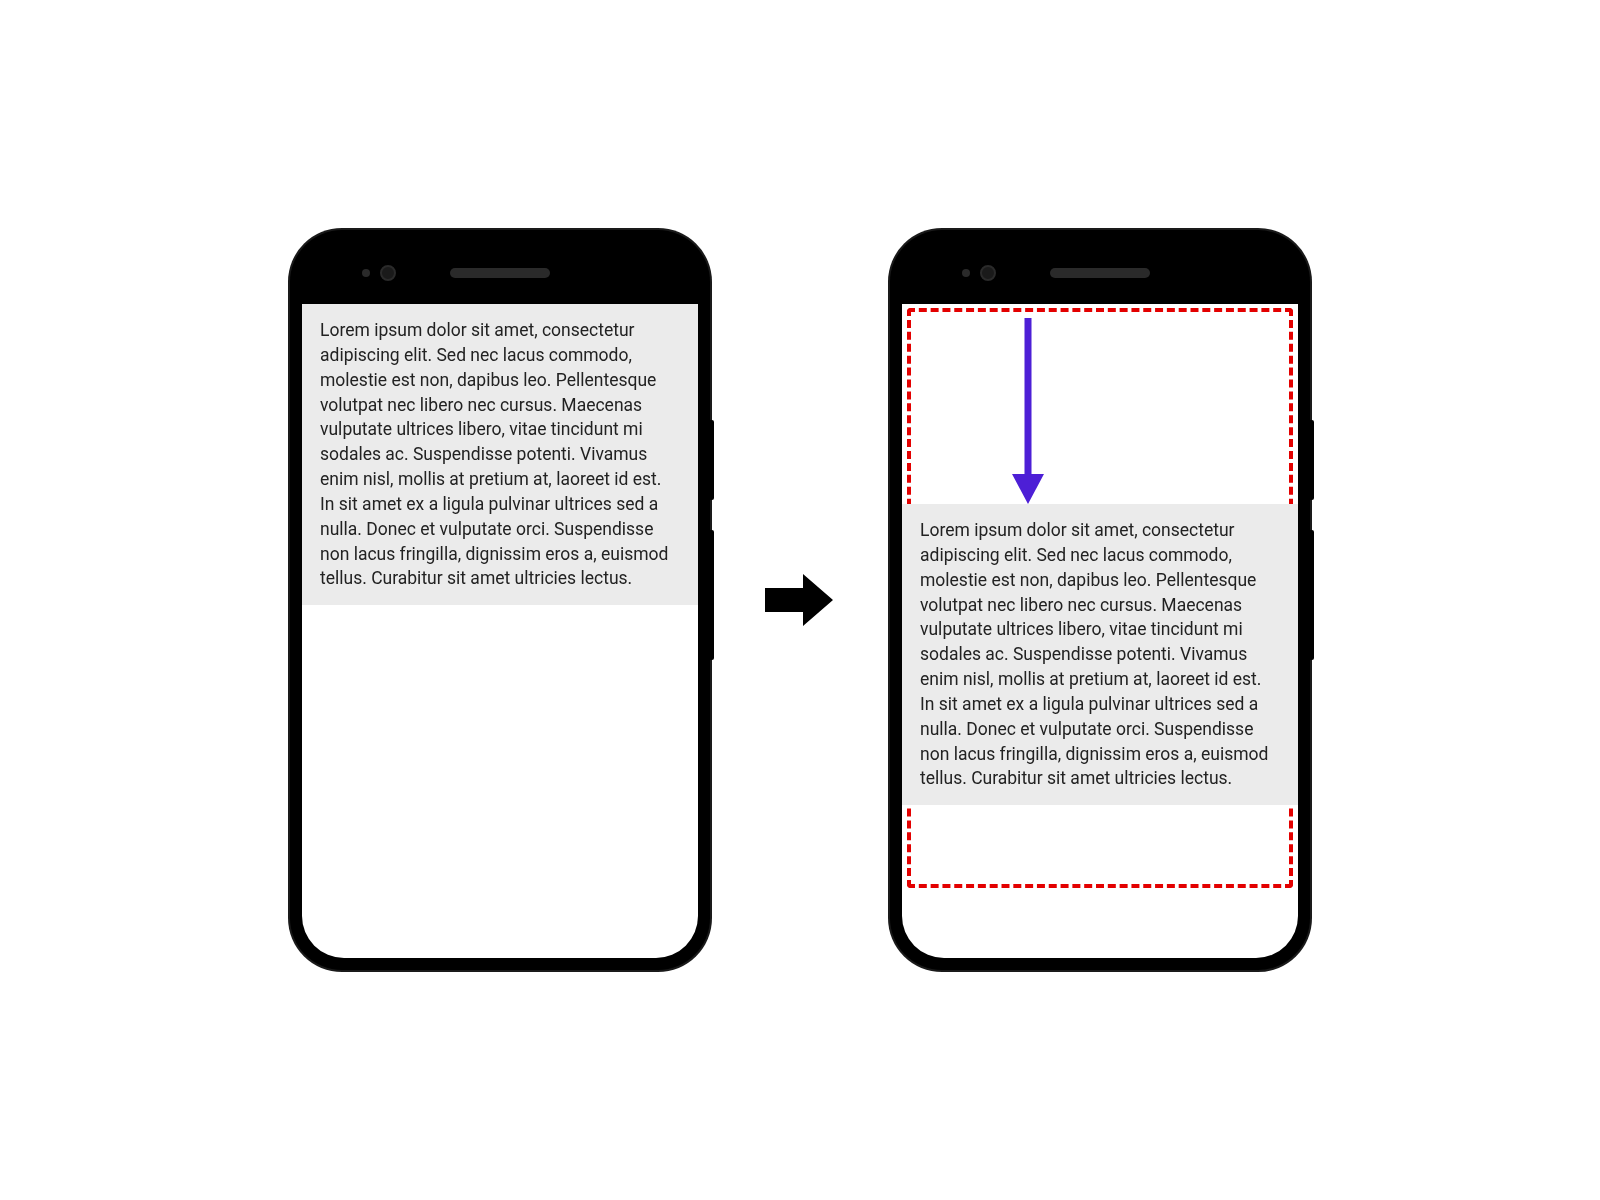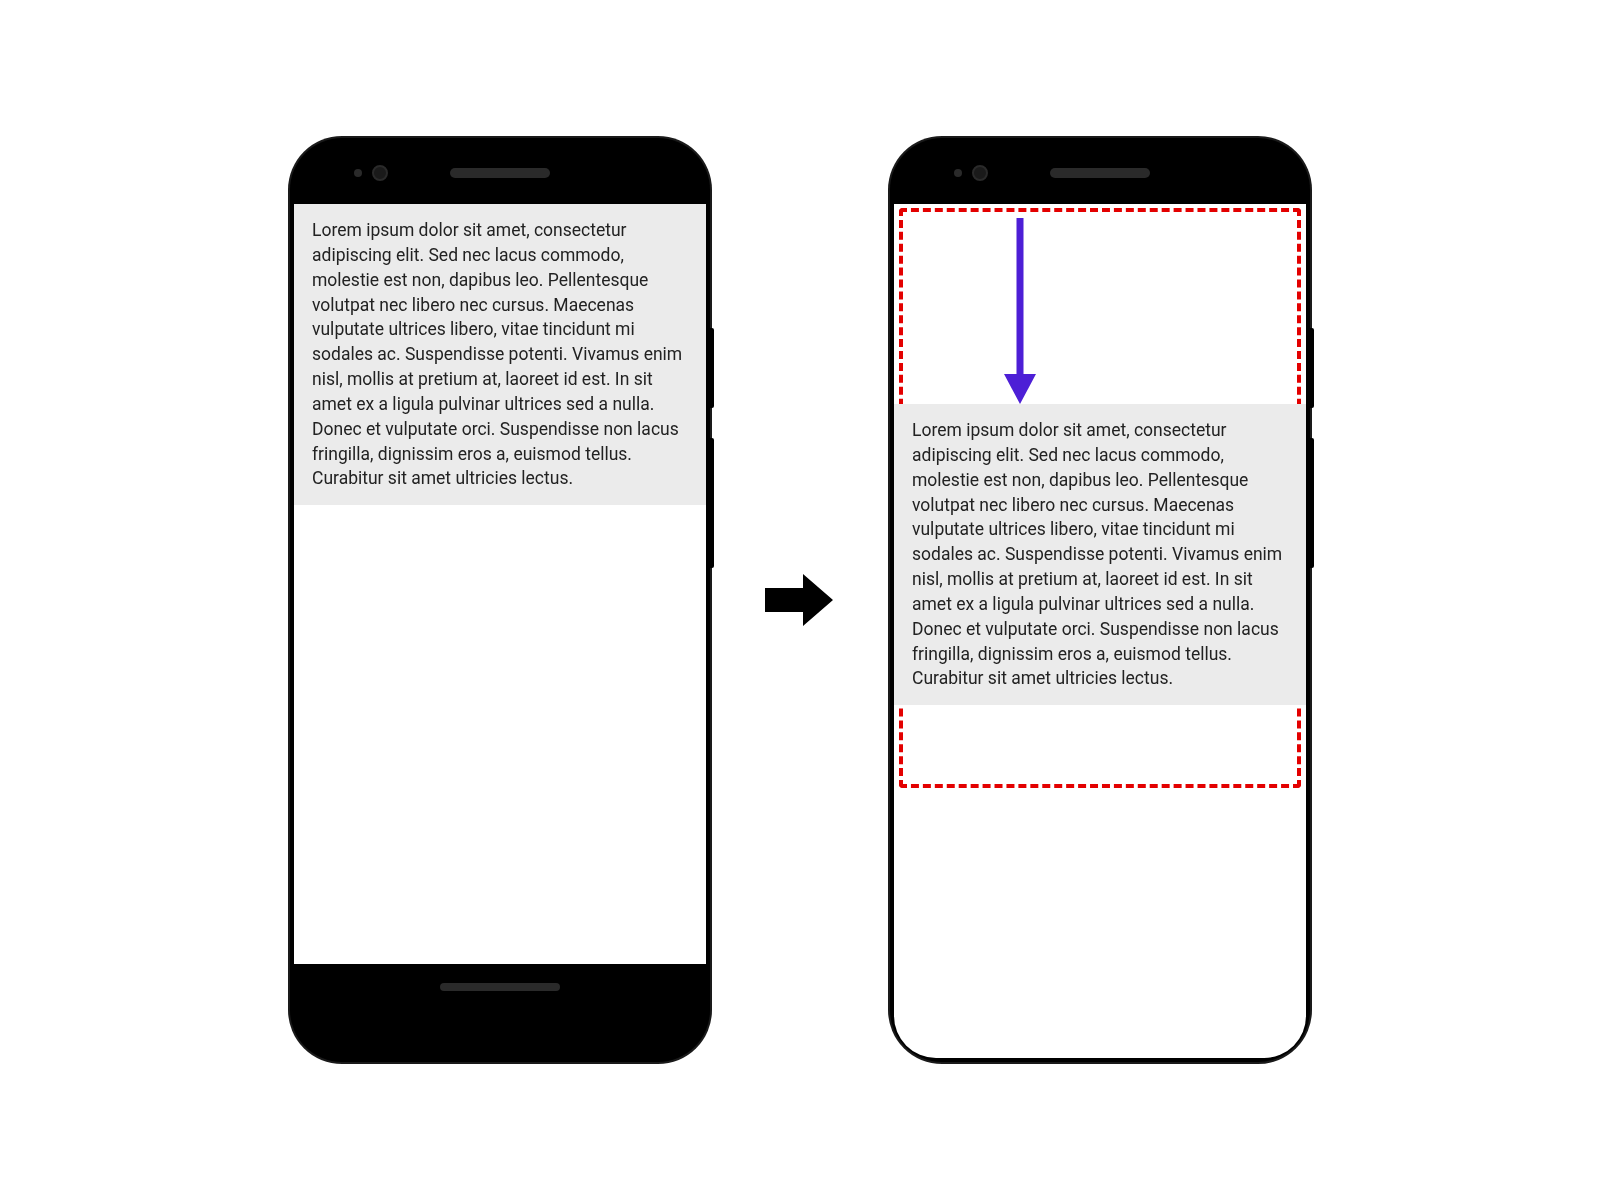--- a/index.html
+++ b/index.html
@@ -15,24 +15,24 @@
       font-family: Roboto, Arial, sans-serif;
       display: flex;
       align-items: center;
       justify-content: center;
       gap: 50px;
       padding: 20px;
     }
     
     .phone-frame {
       width: 420px;
-      height: 924px;
+      height: 740px;
       background: #000;
       border-radius: 52px;
-      padding: 4px;
+      padding: 12px;
       position: relative;
       box-shadow: 0 0 0 2px #1a1a1a;
     }
     
     .phone-inner {
       width: 100%;
       height: 100%;
       background: #000;
       border-radius: 42px;
       overflow: hidden;

